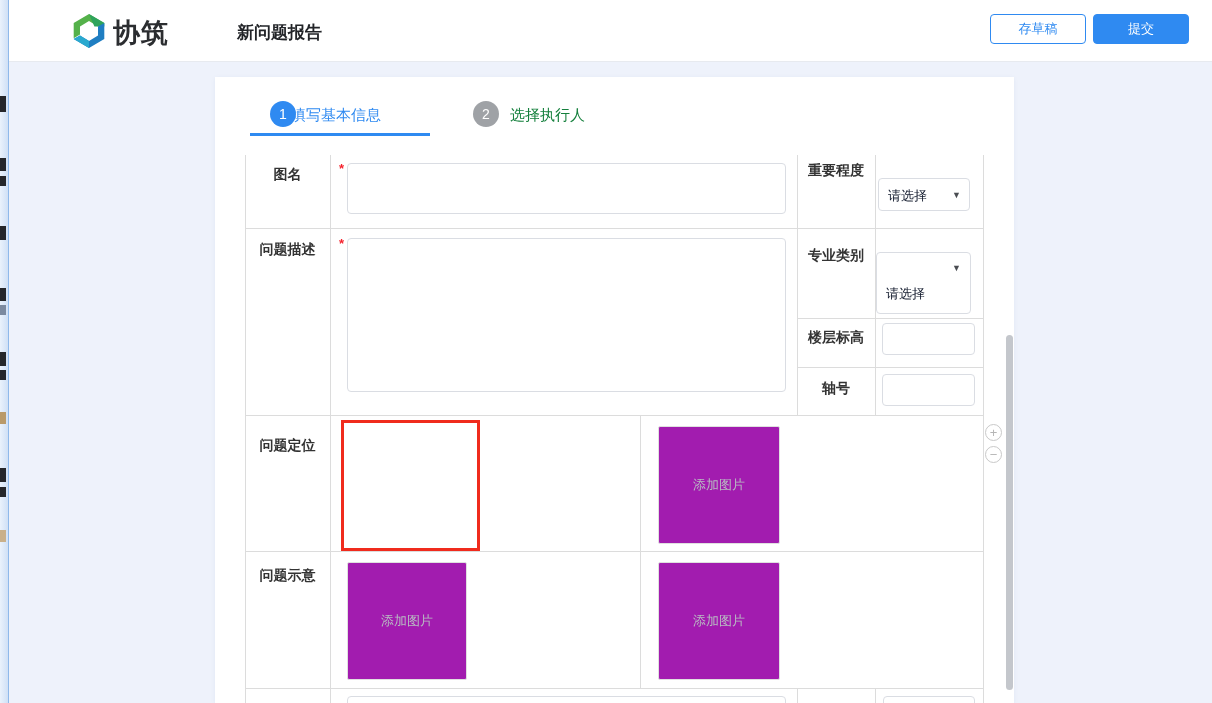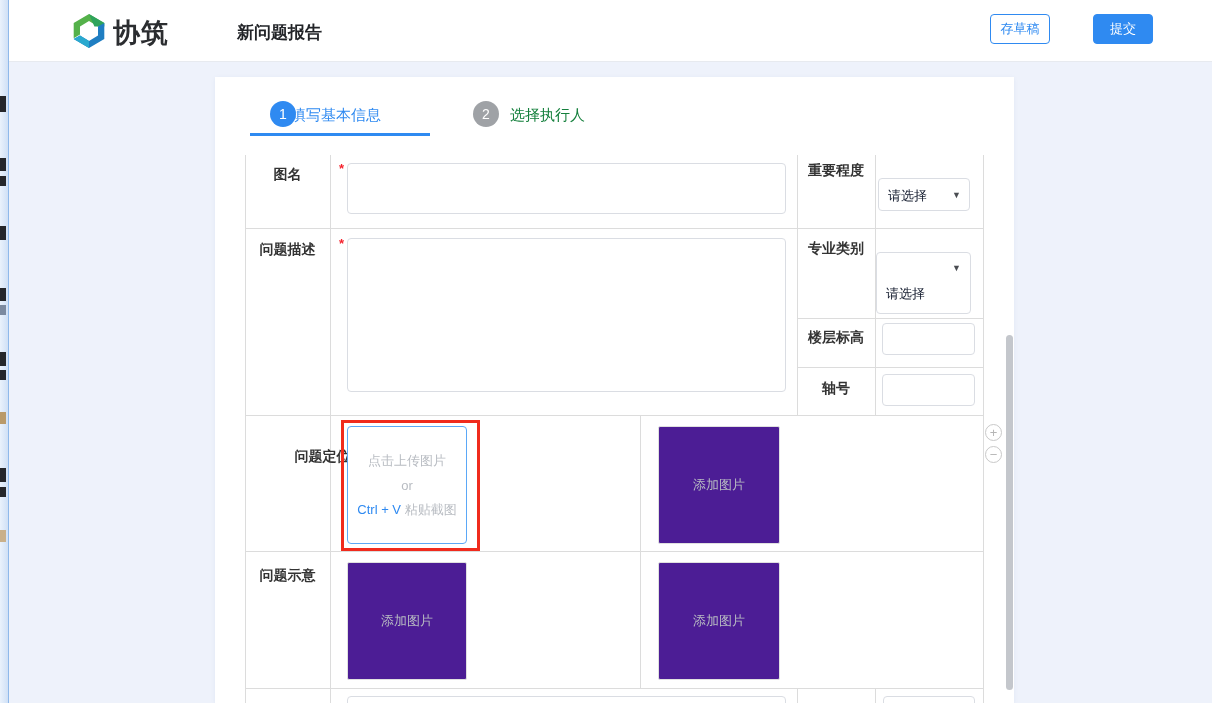--- a/index.html
+++ b/index.html
@@ -10,21 +10,21 @@
   .sliver { position:absolute; left:0; top:0; width:9px; height:703px;
             background:linear-gradient(to right,#eaf2fc,#cfe0f6); border-right:1px solid #8fb9ea; z-index:5; }
   .sliver .mark { position:absolute; left:0; width:6px; background:#25272b; }
 
   
   .header { position:absolute; left:9px; top:0; right:0; height:62px; background:#ffffff;
             border-bottom:1px solid #e7eaef; z-index:10; }
   .logo { position:absolute; left:62px; top:13px; width:36px; height:36px; }
   .logo-text { position:absolute; left:104px; top:15px; font-size:27px; font-weight:bold; color:#2b2d30; letter-spacing:1px; }
   .page-title { position:absolute; left:228px; top:21px; font-size:17px; font-weight:bold; color:#222428; }
-  .btn { position:absolute; top:14px; width:60px; height:30px; border-radius:4px; font-size:13px;
+  .btn { position:absolute; top:14px; width:96px; height:30px; border-radius:4px; font-size:13px;
          display:flex; align-items:center; justify-content:center; cursor:pointer; }
   .btn-draft { left:981px; background:#ffffff; border:1px solid #2f8af1; color:#2f8af1; }
   .btn-submit { left:1084px; background:#2f8af1; border:1px solid #2f8af1; color:#ffffff; }
 
   
   .card { position:absolute; left:215px; top:77px; width:799px; height:626px; background:#ffffff;
           box-shadow:0 1px 4px rgba(120,140,180,0.10); overflow:hidden; z-index:6; }
 
   
   .step-circle { position:absolute; width:26px; height:26px; border-radius:50%; color:#fff; font-size:14px;
@@ -47,21 +47,21 @@
   .req { position:absolute; color:#f5222d; font-size:13px; font-weight:bold; }
 
   
   .tinput { position:absolute; border:1px solid #dadde3; border-radius:4px; background:#fff;
             font-size:13px; color:#333; padding:4px 8px; font-family:inherit; outline:none; resize:none; }
   .fake-select { position:absolute; border:1px solid #dadde3; border-radius:4px; background:#fff; cursor:pointer; }
   .ph { color:#0f172a; font-size:13px; }
   .arrow { position:absolute; font-size:9px; color:#4a4d52; }
 
   
-  .imgbox { position:absolute; border:1px solid #e0e0e0; border-radius:2px; background:#4c1d95;
+  .imgbox { position:absolute; border:1px solid #e0e0e0; border-radius:2px; background:#a21caf;
             display:flex; align-items:center; justify-content:center; cursor:pointer; }
   .imgbox .add-label { color:#b8bcc2; font-size:13px; }
   .upload-box { position:absolute; border:1px solid #5ba8f7; border-radius:4px; background:#fff; cursor:pointer;
                 display:flex; flex-direction:column; align-items:center; justify-content:center; gap:8px; }
   .upload-box .ul1, .upload-box .ul2 { color:#b8bcc2; font-size:13px; }
   .upload-box .ul3 { font-size:13px; color:#b8bcc2; }
   .upload-box .hot { color:#2f8af1; }
   .red-rect { position:absolute; border:3px solid #f02b1d; z-index:8; pointer-events:none; }
 
   
@@ -130,38 +130,33 @@
   <div class="flabel lcol" style="top:164px;">问题描述</div>
   <div class="req" style="left:124px;top:159px;">*</div>
   <textarea class="tinput" style="left: 132px; top: 161px; width: 439px; height: 154px;" value=""></textarea>
 
   <div class="flabel rcol" style="top:85px;">重要程度</div>
   <div class="fake-select" style="left:663px;top:101px;width:92px;height:33px;">
     <span class="ph" style="position:absolute;left:9px;top:8px;">请选择</span>
     <span class="arrow" style="right:8px;top:11px;">▼</span>
   </div>
 
-  <div class="flabel rcol" style="top:163px;">专业类别</div>
+  <div class="flabel rcol" style="top:170px;">专业类别</div>
   <div class="fake-select" style="left:661px;top:175px;width:95px;height:62px;">
     <span class="arrow" style="right:9px;top:10px;">▼</span>
     <span class="ph" style="position:absolute;left:9px;bottom:10px;">请选择</span>
   </div>
 
   <div class="flabel rcol" style="top:252px;">楼层标高</div>
   <input class="tinput" style="left: 667px; top: 246px; width: 93px; height: 32px;" value="">
 
   <div class="flabel rcol" style="top:303px;font-family:Liberation Serif, serif;">轴号</div>
   <input class="tinput" style="left: 667px; top: 297px; width: 93px; height: 32px;" value="">
 
-  <div class="flabel lcol" style="top:371px;margin-left:35px;">问题定位</div>
-  <div class="upload-box" style="left:132px;top:349px;width:120px;height:118px;">
-    <span class="ul1">点击上传图片</span>
-    <span class="ul2">or</span>
-    <span class="ul3"><span class="hot">Ctrl + V</span> <span>粘贴截图</span></span>
-  </div>
+  <div class="flabel lcol" style="top:360px;">问题定位</div>
   <div class="red-rect" style="left:126px;top:343px;width:139px;height:131px;"></div>
   <div class="imgbox" style="left:443px;top:349px;width:122px;height:118px;">
     <span class="add-label">添加图片</span>
   </div>
 
   <div class="flabel lcol" style="top:490px;">问题示意</div>
   <div class="imgbox" style="left:132px;top:485px;width:120px;height:118px;">
     <span class="add-label">添加图片</span>
   </div>
   <div class="imgbox" style="left:443px;top:485px;width:122px;height:118px;">

